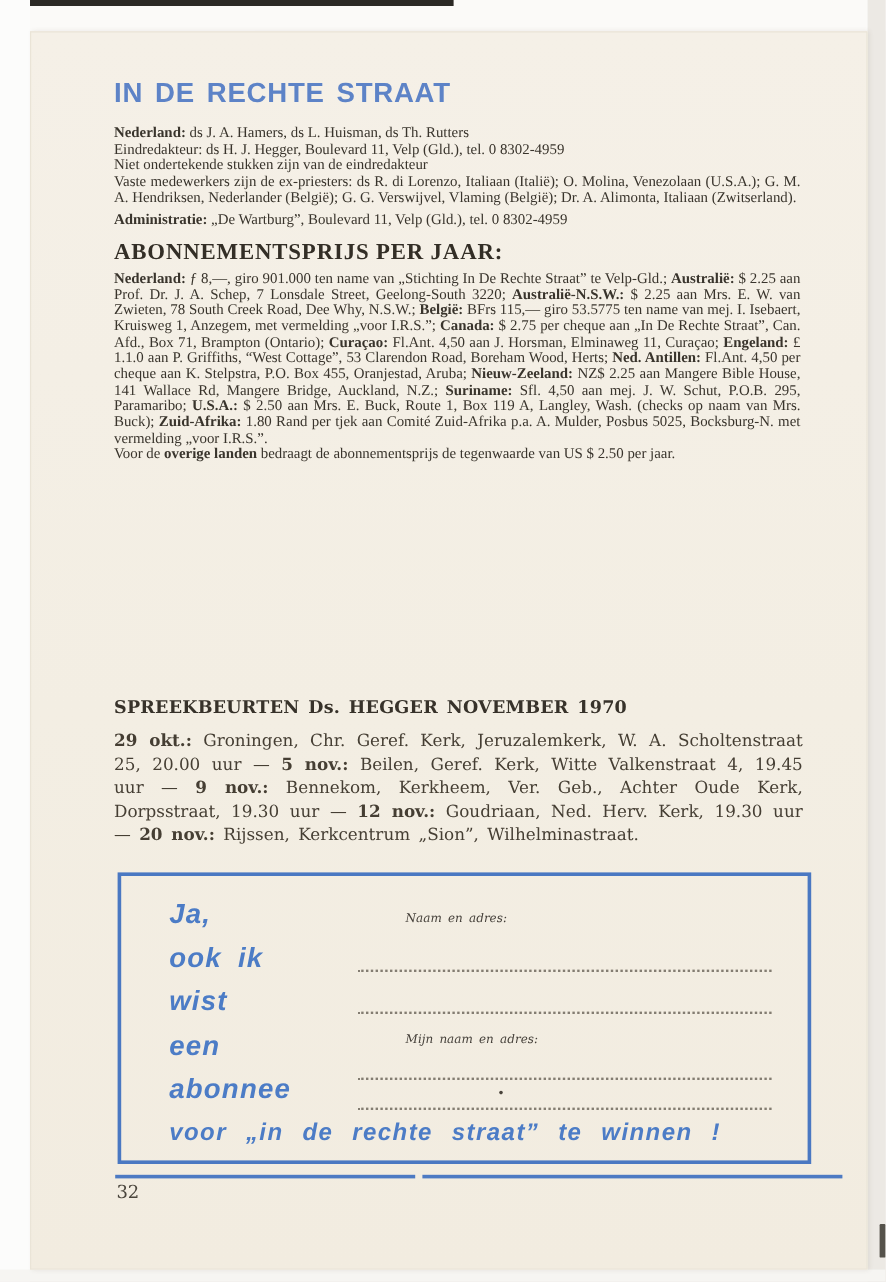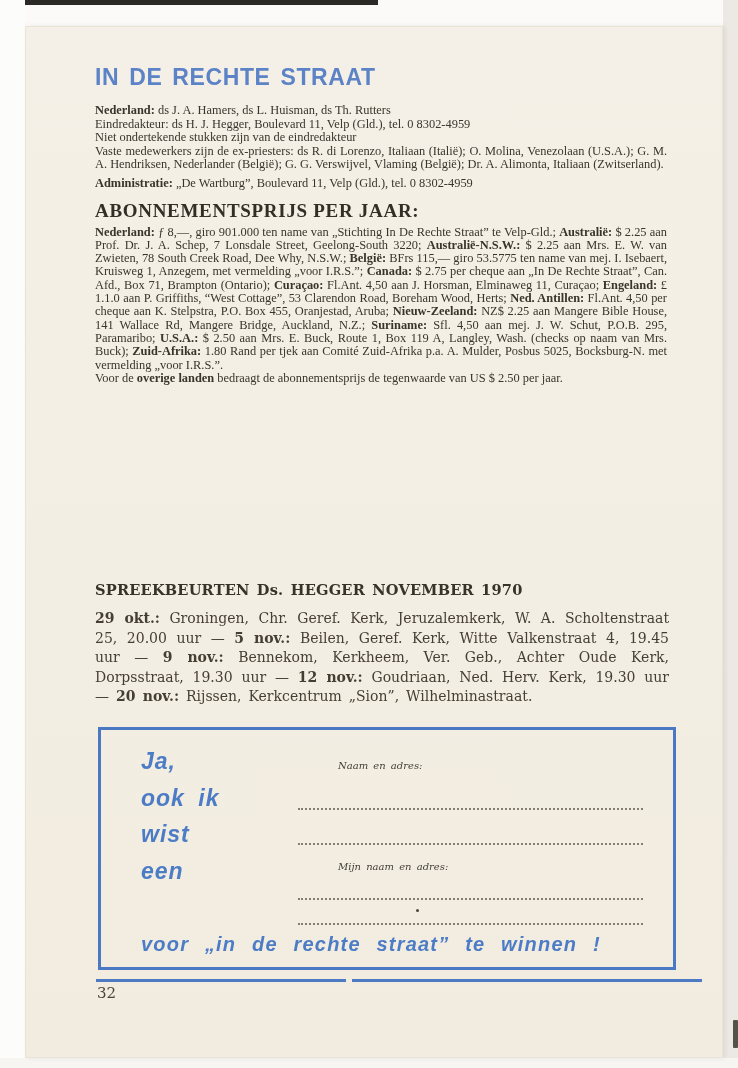--- a/index.html
+++ b/index.html
@@ -121,20 +121,21 @@
     <h3>SPREEKBEURTEN Ds. HEGGER NOVEMBER 1970</h3>
     <p><b>29 okt.:</b><span> Groningen, Chr. Geref. Kerk, Jeruzalemkerk, W. A. Scholtenstraat 25, 20.00 uur — </span><b>5 nov.:</b><span> Beilen, Geref. Kerk, Witte Valkenstraat 4, 19.45 uur — </span><b>9 nov.:</b><span> Bennekom, Kerkheem, Ver. Geb., Achter Oude Kerk, Dorpsstraat, 19.30 uur — </span><b>12 nov.:</b><span> Goudriaan, Ned. Herv. Kerk, 19.30 uur — </span><b>20 nov.:</b><span> Rijssen, Kerkcentrum „Sion”, Wilhelminastraat.</span></p>
   </div>
 
   <div class="coupon">
     <div class="words">
       <div>Ja,</div>
       <div>ook ik</div>
       <div>wist</div>
       <div>een</div>
+      <div>abonnee</div>
     </div>
     <div class="form">
       <div class="lbl l1">Naam en adres:</div>
       <div class="dotline d1"></div>
       <div class="dotline d2"></div>
       <div class="lbl l2">Mijn naam en adres:</div>
       <div class="dotline d3"></div>
       <div class="inkdot"></div>
       <div class="dotline d4"></div>
     </div>

